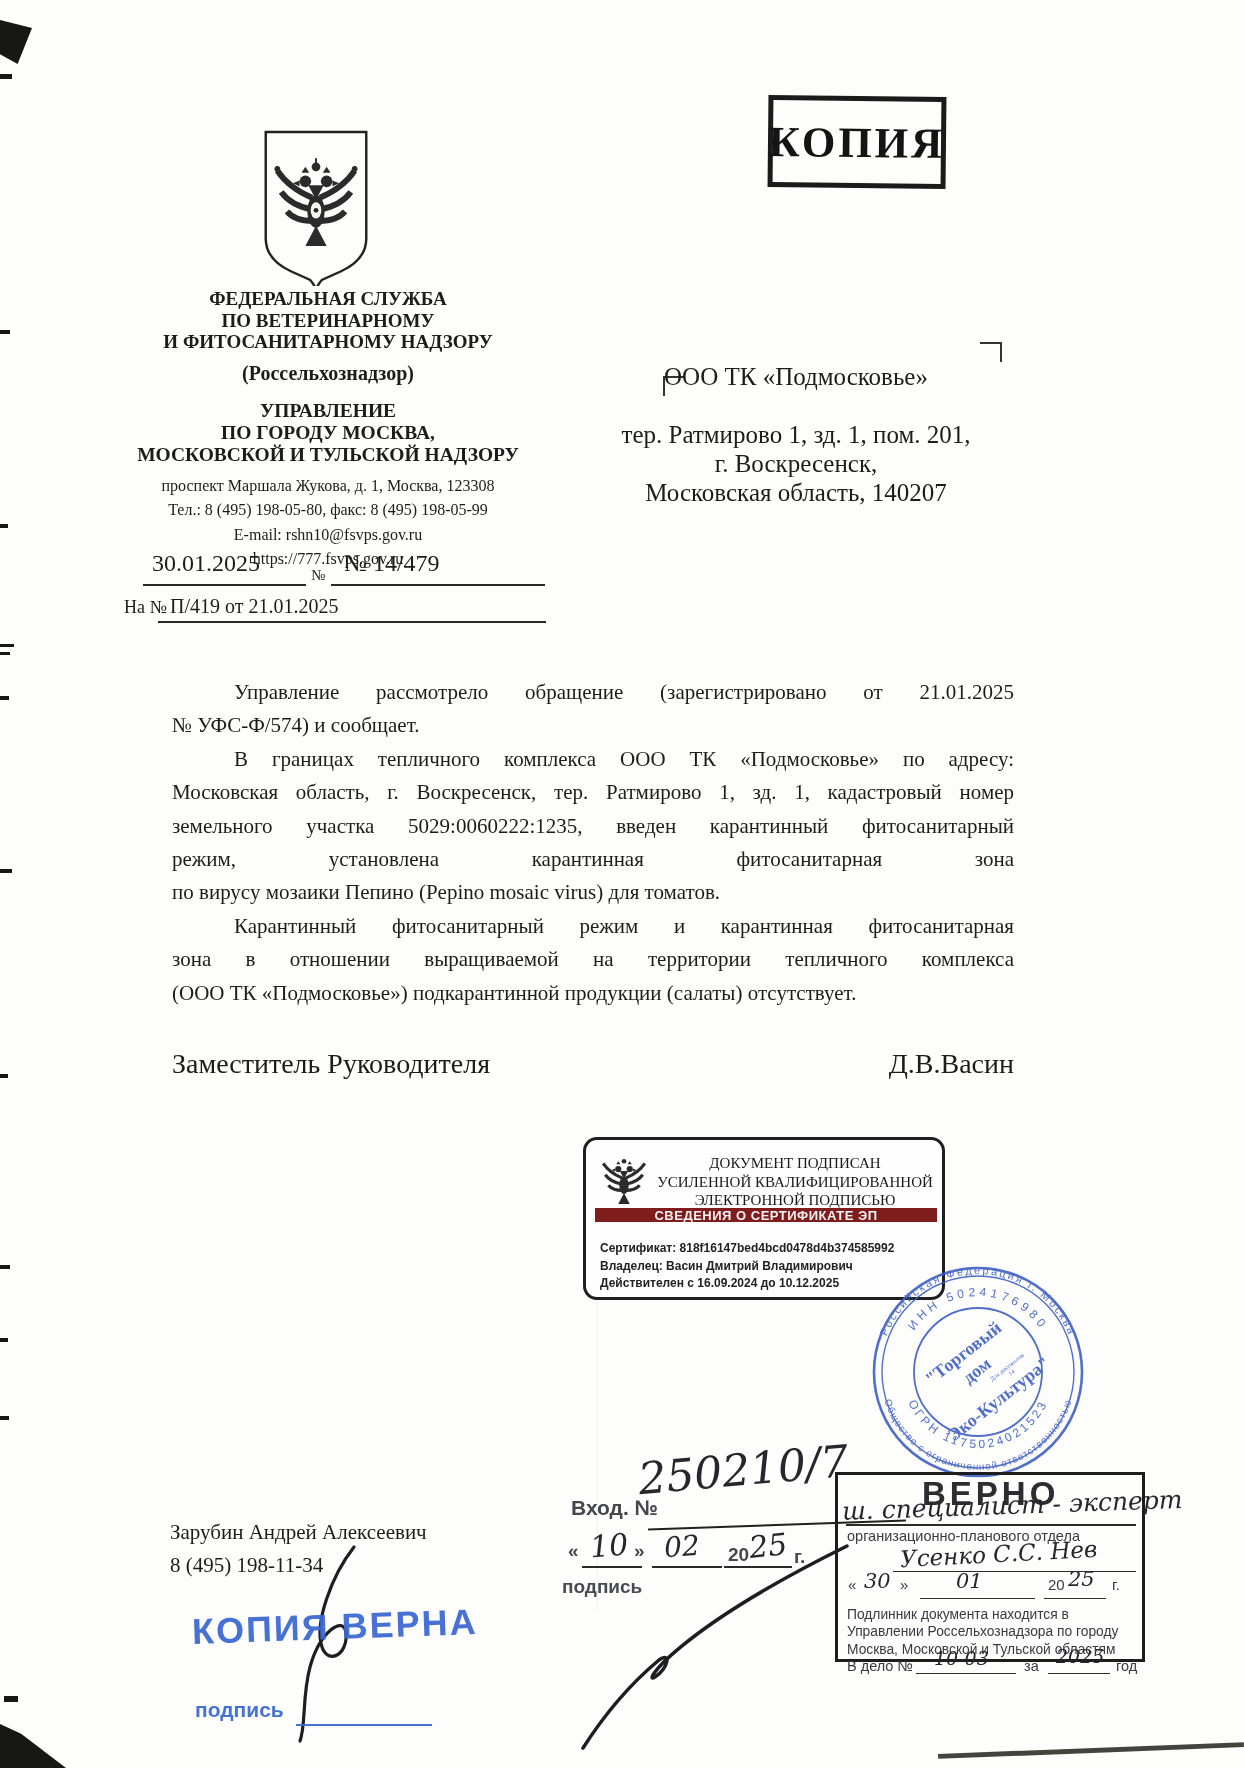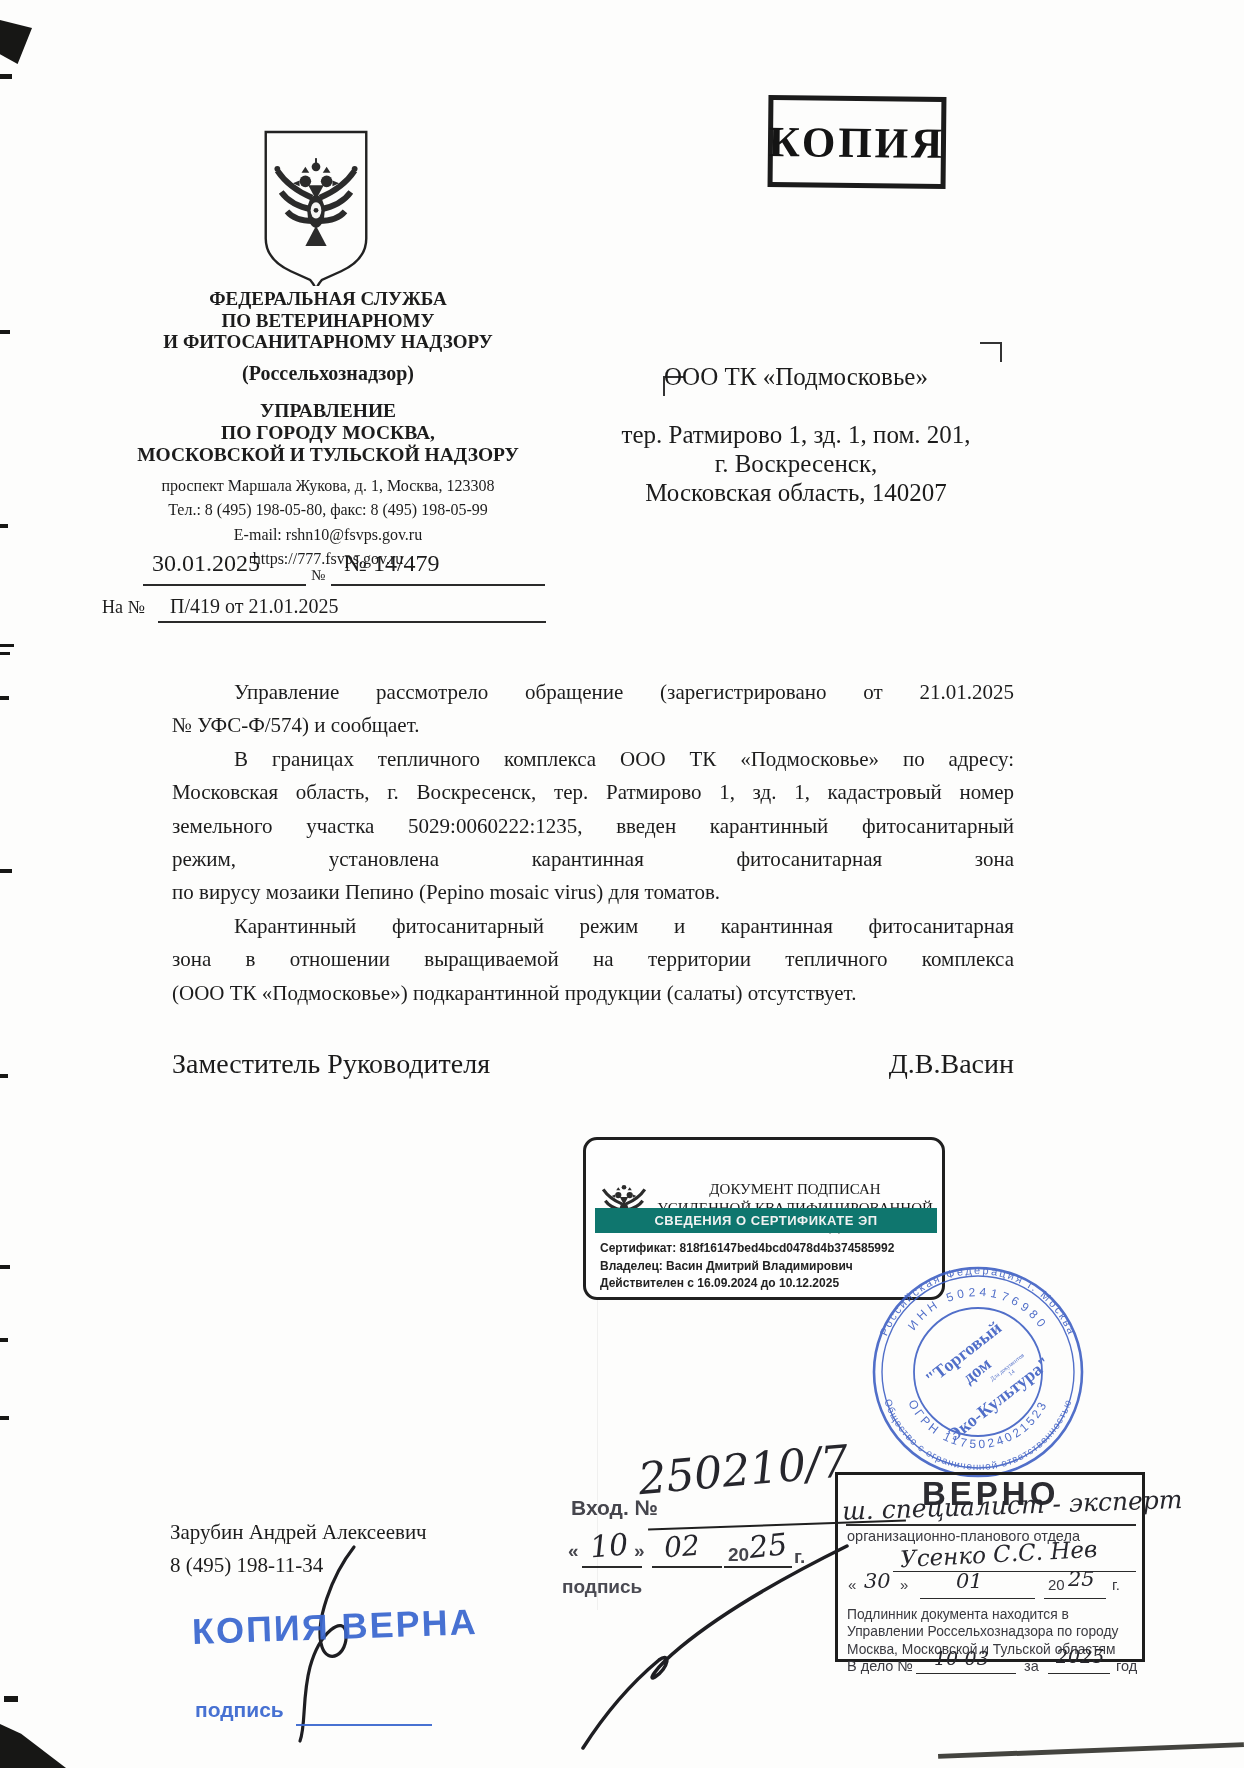--- a/index.html
+++ b/index.html
@@ -45,23 +45,23 @@
   .jl{text-align:justify;text-align-last:justify;}
   .ll{text-align:left;}
   .ind{padding-left:62px;}
 
   .sig-row{left:172px;top:1048px;width:842px;font-size:28px;}
   .sig-name{position:absolute;right:0;top:0;}
 
   
   .esign{left:583px;top:1137px;width:362px;height:163px;border:3px solid #1f1f1f;border-radius:14px;
          background:#fefefe;box-sizing:border-box;}
-  .esign .hd{display:flex;padding:10px 6px 0 12px;margin-top:26px;}
+  .esign .hd{display:flex;padding:10px 6px 0 12px;}
   .esign .ttl{flex:1;text-align:center;font-size:15px;line-height:18.5px;padding-top:4px;color:#1a1a1a;}
-  .esign .bar{position:absolute;left:9px;right:5px;top:68px;height:25px;background:#0f766e;color:#f2f2f2;
+  .esign .bar{position:absolute;left:9px;right:5px;top:68px;height:14px;background:#7f1d1d;color:#f2f2f2;
         font-family:"Liberation Sans",sans-serif;font-weight:bold;font-size:13px;
         display:flex;align-items:center;justify-content:center;letter-spacing:.5px;}
   .esign .certs{position:absolute;left:14px;top:100px;font-family:"Liberation Sans",sans-serif;
         font-weight:bold;font-size:12px;line-height:17.5px;color:#222;}
 
   
   .round-stamp{left:862px;top:1256px;width:232px;height:232px;color:#3a5cc2;opacity:.88;}
 
   
   .verno{left:835px;top:1472px;width:310px;height:190px;border:3px solid #1d1d1d;box-sizing:border-box;
@@ -165,21 +165,21 @@
       <div>E-mail: rshn10@fsvps.gov.ru</div>
       <div>https://777.fsvps.gov.ru</div>
     </div>
   </div>
 
   <span class="abs dt" style="left:152px;top:550px;">30.01.2025</span>
   <div class="abs ul" style="left:143px;top:560px;width:163px;height:24px;"></div>
   <span class="abs no-small" style="left:311px;top:567px;">№</span>
   <span class="abs dt" style="left:344px;top:550px;">№ 14/479</span>
   <div class="abs ul" style="left:331px;top:560px;width:214px;height:24px;"></div>
-  <span class="abs ref" style="left:102px;top:597px;">На №</span>
+  <span class="abs ref" style="left:124px;top:597px;">На №</span>
   <span class="abs" style="left:170px;top:595px;font-size:20px;">П/419 от 21.01.2025</span>
   <div class="abs ul" style="left:158px;top:596px;width:388px;height:25px;"></div>
 
   <div class="abs cbr cbr-l"></div>
   <div class="abs cbr cbr-r"></div>
 
   <div class="abs recipient">
     <div>ООО ТК «Подмосковье»</div>
     <div class="gap">тер. Ратмирово 1, зд. 1, пом. 201,</div>
     <div>г. Воскресенск,</div>

